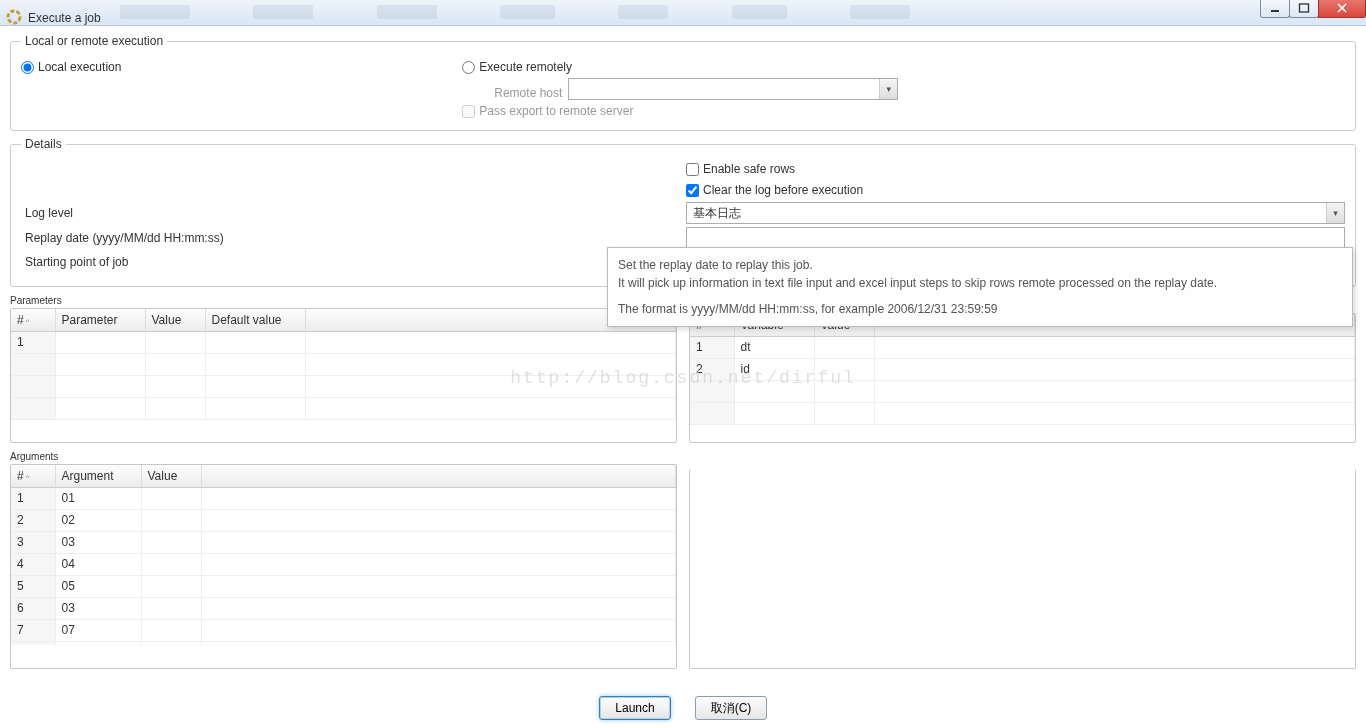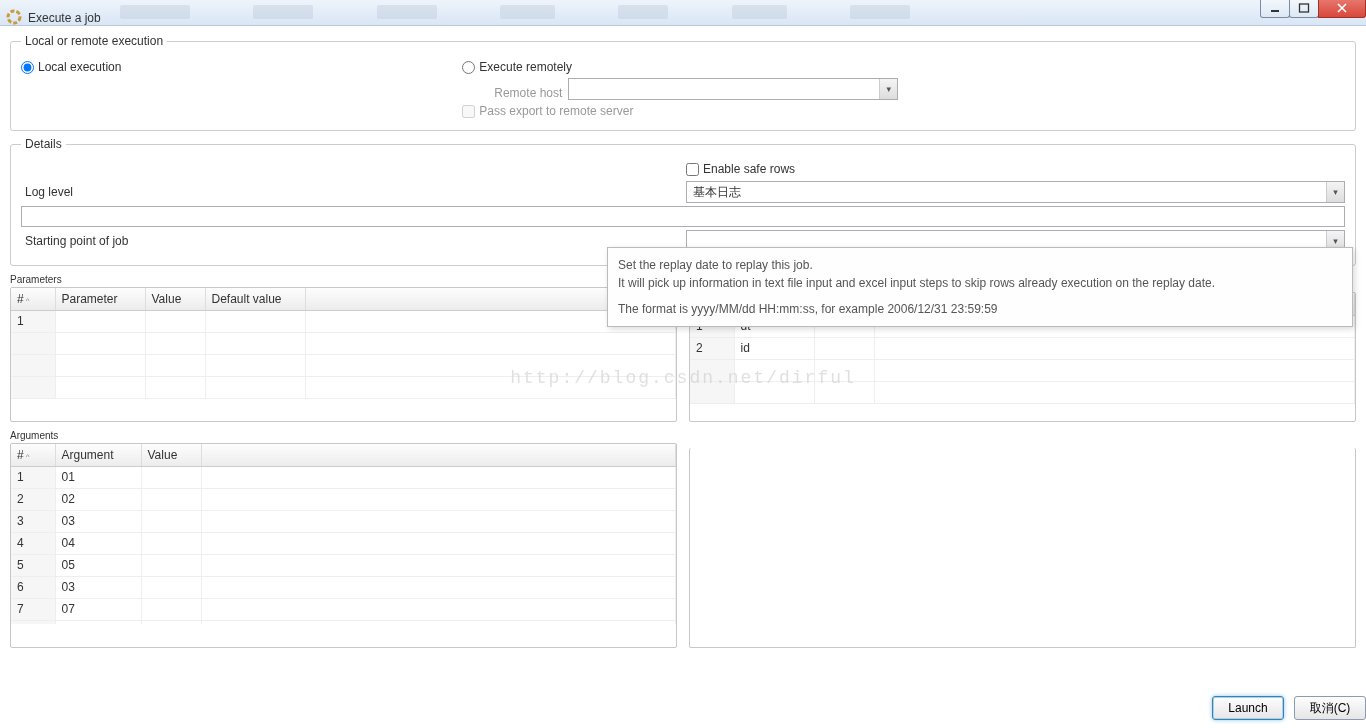--- a/index.html
+++ b/index.html
@@ -169,23 +169,23 @@
   height: 180px;
   overflow-y: scroll;
 }
 .grid-fixed { height: 120px; }
 
 .footer {
   position: absolute;
   bottom: 0; left: 0; right: 0;
   height: 40px;
   display: flex;
-  justify-content: flex-end;
+  justify-content: center;
   align-items: center;
-  gap: 10px;
+  gap: 24px;
   border-top: 0;
 }
 .btn {
   min-width: 72px;
   height: 24px;
   border: 1px solid #8a9bb2;
   border-radius: 3px;
   background: linear-gradient(to bottom, #fdfdfd, #e6e6e6);
   font-size: 12px;
   padding: 2px 14px;
@@ -320,29 +320,39 @@
       <div class="details-row">
         <div class="details-label"></div>
         <div class="details-control">
           <label class="check-row">
             <input type="checkbox" style="">
             <span>Enable safe rows</span>
           </label>
         </div>
       </div>
       <div class="details-row">
+        <div class="details-label"></div>
+        <div class="details-control">
+          <label class="check-row">
+            <input type="checkbox" checked="" style="">
+            <span>Clear the log before execution</span>
+          </label>
+        </div>
+      </div>
+      <div class="details-row">
         <div class="details-label">Log level</div>
         <div class="details-control">
           <div class="combo-wrap">
             <span class="combo-text">基本日志</span>
             <span class="combo-btn">▾</span>
           </div>
         </div>
       </div>
       <div class="details-row">
+        <div class="details-label">Replay date (yyyy/MM/dd HH:mm:ss)</div>
         <div class="details-control">
           <input class="textfield" style="width: 100%;">
         </div>
       </div>
       <div class="details-row">
         <div class="details-label">Starting point of job</div>
         <div class="details-control">
           <div class="combo-wrap">
             <span class="combo-text"></span>
               <span class="combo-btn">▾</span>
@@ -531,21 +541,21 @@
       <div class="table-block">
         <div class="table-title" style="height:16px"></div>
         <div class="grid" style="border-top:none"></div>
       </div>
     </div>
 
   </div>
 
   <div class="tooltip">
     <div>Set the replay date to replay this job.</div>
-    <div>It will pick up information in text file input and excel input steps to skip rows already execution on the replay date.</div>
+    <div>It will pick up information in text file input and excel input steps to skip rows remote processed on the replay date.</div>
     <div style="height:8px"></div>
     <div>The format is yyyy/MM/dd HH:mm:ss, for example 2006/12/31 23:59:59</div>
   </div>
 
   <div class="watermark">http://blog.csdn.net/dirful</div>
 
   <div class="footer">
     <button class="btn primary">Launch</button>
     <button class="btn">取消(C)</button>
   </div>

